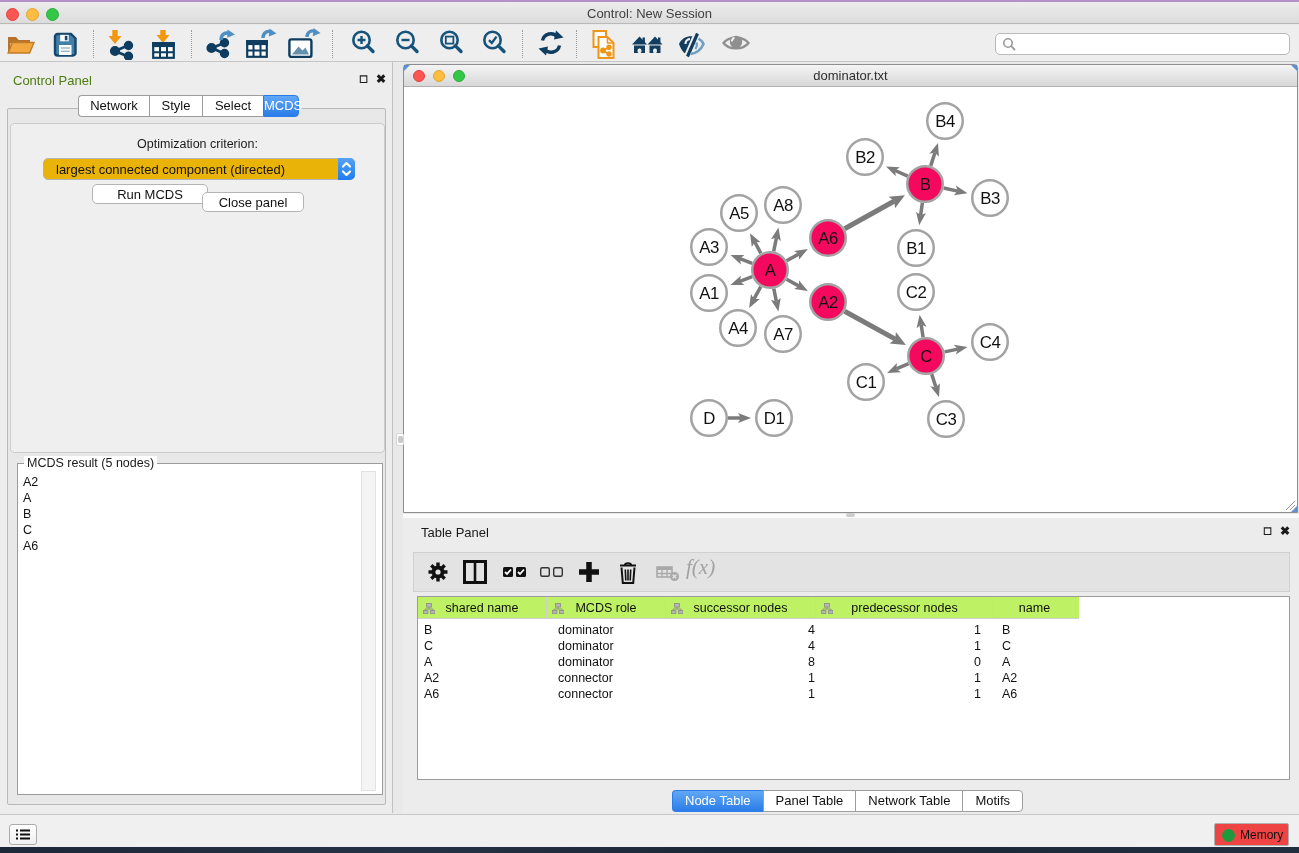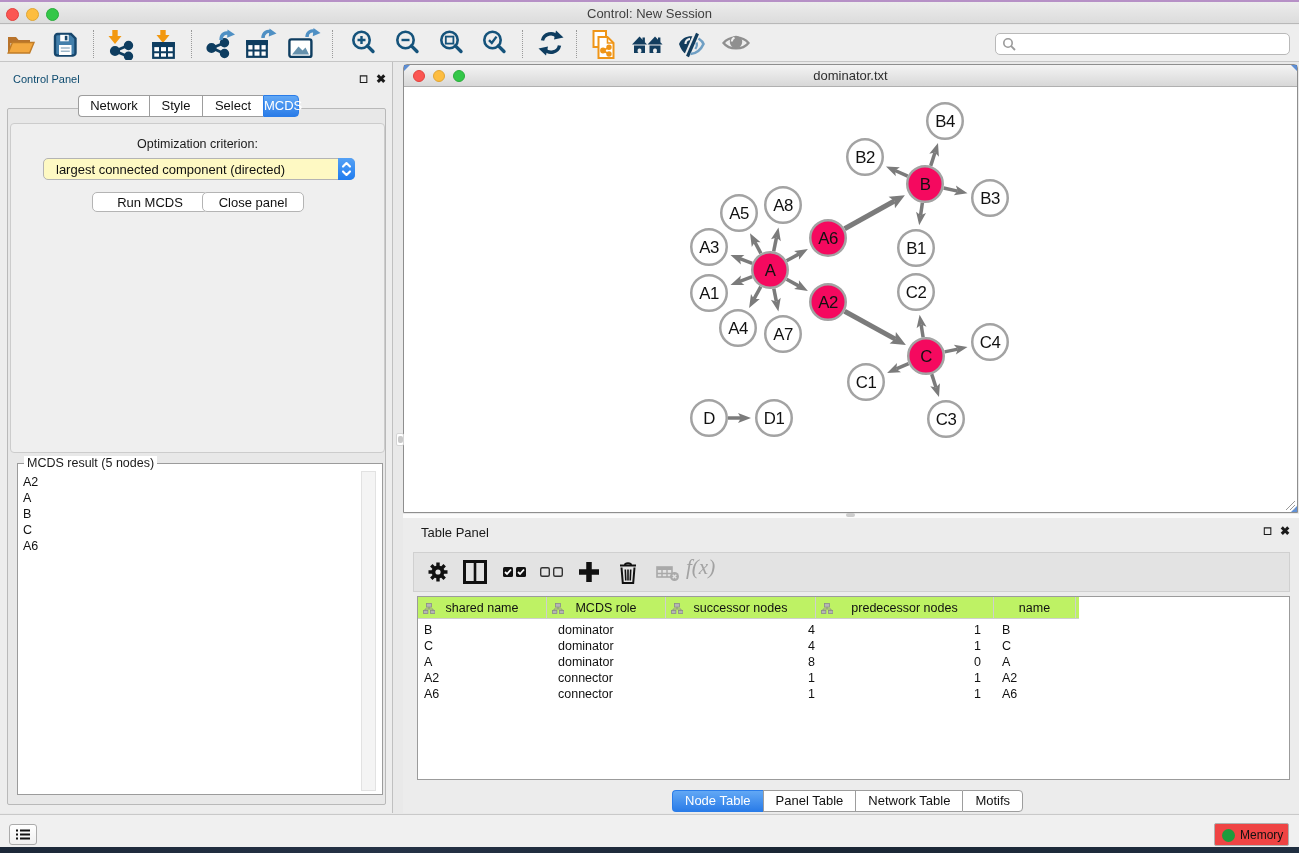--- a/index.html
+++ b/index.html
@@ -23,35 +23,35 @@
   background:#eeeeee; border-bottom:1px solid #c6c6c6; }
 .tbsep { position:absolute; top:5px; height:28px; width:0;
   border-left:1px dotted #9a9a9a; }
 .tbi { position:absolute; top:3px; }
 #search { position:absolute; left:995px; top:8px; width:295px; height:22px;
   background:#ffffff; border:1px solid #b9b9b9; border-radius:5px; }
 
 
 #cp { position:absolute; left:0; top:62px; width:393px; height:751px;
   background:#ededed; border-right:1px solid #c0c0c0; }
-#cp .hdr { position:absolute; left:13px; top:11px; font-size:11px; color:#0c4a6e; }
+#cp .hdr { position:absolute; left:13px; top:11px; font-size:13px; color:#4d7c0f; }
 .tabs { position:absolute; display:flex; z-index:5; }
 .tab { font-size:13px; color:#111; background:#ffffff; border:1px solid #9d9d9d;
   border-right:none; padding:2px 0 3px 0; text-align:center; }
 .tab:first-child { border-radius:4px 0 0 4px; }
 .tab:last-child { border-right:1px solid #9d9d9d; border-radius:0 4px 4px 0; }
 .tab.sel { background:linear-gradient(#62a8f5,#2a7ce8); color:#ffffff; border-color:#2a7ce8; }
 #cpouter { position:absolute; left:7px; top:46px; width:379px; height:697px;
   background:#e8e8e8; border:1px solid #b9b9b9; border-radius:2px; }
 #cpinner { position:absolute; left:2px; top:14px; width:375px; height:330px;
   background:#efefef; border:1px solid #cccccc; border-radius:4px; }
 #optlabel { position:absolute; left:0; width:100%; top:13px; text-align:center;
   font-size:12.5px; color:#1a1a1a; }
 #dropdown { position:absolute; left:32px; top:34px; width:312px; height:22px;
-  background:#fef9c3; border:1px solid #b4b4b4; border-radius:5px; }
+  background:#eab308; border:1px solid #b4b4b4; border-radius:5px; }
 #dropdown .txt { position:absolute; left:12px; top:3px; font-size:13px; color:#111; }
 #dropdown .step { position:absolute; right:-1px; top:-1px; width:17px; height:22px;
   background:linear-gradient(#55a1f5,#1f7cf0); border-radius:0 5px 5px 0; }
 .btn { position:absolute; height:20px; background:#ffffff; border:1px solid #b4b4b4;
   border-radius:5px; font-size:13px; color:#111; text-align:center; padding-top:2px; }
 
 #mcdsbox { position:absolute; left:9px; top:354px; width:366px; height:332px;
   background:#ffffff; border:1px solid #9b9b9b; }
 #mcdstitle { position:absolute; left:6px; top:-8px; background:#ffffff; padding:0 3px;
   font-size:12.5px; color:#1a1a1a; }
@@ -268,21 +268,21 @@
   </div>
   <div id="cpouter">
     <div id="cpinner">
       <div id="optlabel">Optimization criterion:</div>
       <div id="dropdown">
         <div class="txt">largest connected component (directed)</div>
         <div class="step"><svg width="17" height="22">
               <path d="M5 8.6 L8.5 5 L12 8.6 M5 13.4 L8.5 17 L12 13.4" stroke="#ffffff" stroke-width="2.1" fill="none" stroke-linecap="round" stroke-linejoin="round"></path>
             </svg></div>
       </div>
-      <div class="btn" style="left:81px; top:68px; width:116px;">Run MCDS</div>
+      <div class="btn" style="left:81px; top:60px; width:116px;">Run MCDS</div>
       <div class="btn" style="left:191px; top:68px; width:102px;">Close panel</div>
     </div>
     <div id="mcdsbox">
       <div id="mcdstitle">MCDS result (5 nodes)</div>
       <div id="mcdslist">A2<br>A<br>B<br>C<br>A6</div>
       <div id="mcdssb"></div>
     </div>
   </div>
 </div>
 

